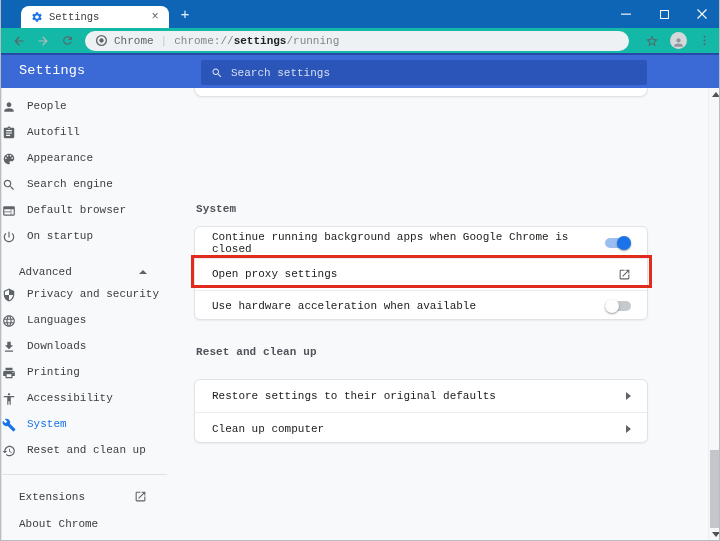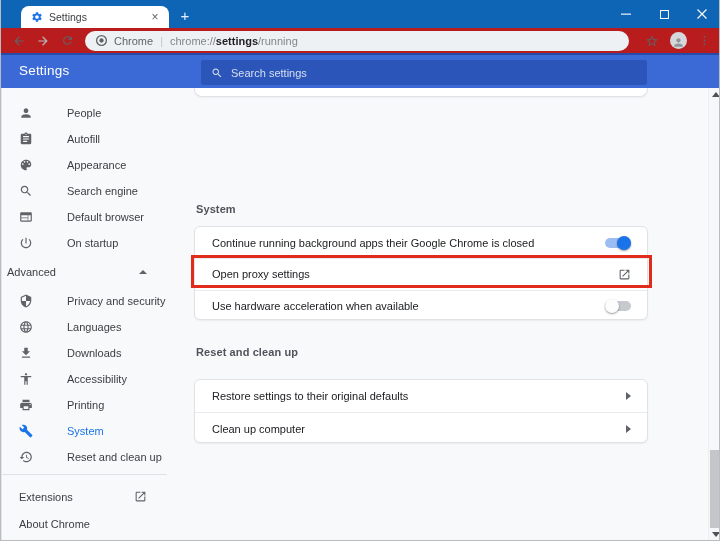--- a/index.html
+++ b/index.html
@@ -1,33 +1,33 @@
 <!DOCTYPE html>
 <html><head>
 <meta charset="utf-8">
 <style>
   * { margin:0; padding:0; box-sizing:border-box; }
   html,body { width:720px; height:541px; font-family:"Liberation Sans", sans-serif; }
   .window { position:relative; width:720px; height:541px; overflow:hidden; background:#f8f9fa;
-            border-left:1px solid #b9bdc1; border-right:1px solid #b9bdc1; border-bottom:1px solid #b9bdc1; }
+            border-left:1px solid #b9bdc1; border-right:1px solid #b9bdc1; border-bottom:1px solid #b9bdc1;font-family:Liberation Mono, monospace; }
 
   
   .titlebar { position:absolute; top:0; left:0; width:720px; height:28px; background:#0f65b5; }
   .tab { position:absolute; left:20px; top:6px; width:148px; height:22px; background:#ffffff;
          border-radius:8px 8px 0 0; display:flex; align-items:center; padding:0 7px 0 10px; }
   .tab-title { flex:1; font-size:10.5px; color:#3c4043; margin-left:6px; white-space:nowrap; overflow:hidden; }
   .tab-close { width:14px; height:14px; display:flex; align-items:center; justify-content:center;
                color:#5f6368; font-size:12px; line-height:1; border-radius:50%; }
   .new-tab { position:absolute; left:172px; top:5px; width:24px; height:20px; display:flex;
              align-items:center; justify-content:center; color:#e8f0fe; font-size:15px; font-weight:400; }
   .win-controls { position:absolute; right:0; top:0; height:28px; display:flex; }
   .win-btn { width:38px; height:28px; display:flex; align-items:center; justify-content:center; color:#fff; }
 
   
-  .toolbar { position:absolute; top:28px; left:0; width:720px; height:25px; background:#b91c1c;
+  .toolbar { position:absolute; top:28px; left:0; width:720px; height:25px; background:#14b8a6;
              display:flex; align-items:center; padding:0 6px; }
   .nav-btn { width:24px; height:22px; display:flex; align-items:center; justify-content:center; color:#5f6368; }
   .nav-btn.disabled { color:#b6b9bd; }
   .omnibox { flex:1; height:20px; margin:0 8px 0 6px; background:#eef1f4; border-radius:10px;
              display:flex; align-items:center; padding:0 10px; }
   .omni-site { font-size:11px; color:#5f6368; margin-left:6px; }
   .omni-sep { color:#c3c6ca; margin:0 7px; font-size:11px; }
   .omni-url { font-size:11px; color:#80868b; white-space:nowrap; }
   .omni-url b { color:#202124; font-weight:bold; }
   .tb-icon { width:22px; height:22px; display:flex; align-items:center; justify-content:center; color:#5f6368; margin-left:4px; }
@@ -40,26 +40,26 @@
   .sh-search { position:absolute; left:200px; top:5px; width:446px; height:25px; background:#2b55b8;
                border-radius:2px; display:flex; align-items:center; padding:0 10px; }
   .sh-search-ph { font-size:11px; color:rgba(255,255,255,.8); margin-left:8px; }
 
   
   .content { position:absolute; top:88px; left:0; width:720px; height:453px; background:#f8f9fa; }
 
   
   .sidebar { position:absolute; left:0; top:0; width:166px; height:453px; padding-top:12px;
              border-left:1px solid #e3e5e8; }
-  .side-item { height:26px; display:flex; align-items:center; padding-left:17px; color:#3c4043;gap:23px; }
+  .side-item { height:26px; display:flex; align-items:flex-start; color:#3c4043; }
   .side-icon { width:14px; height:14px; color:#5f6368; display:flex; align-items:center; }
   .side-label { font-size:11px; margin-left:11px; color:#3c4043; }
   .side-item.selected .side-icon { color:#1a73e8; }
   .side-item.selected .side-label { color:#1a73e8; }
-  .side-advanced { height:32px; display:flex; align-items:center; padding:0 20px 0 5px;justify-content:flex-end; }
+  .side-advanced { height:32px; display:flex; align-items:center; padding:0 20px 0 17px;justify-content:flex-end; }
   .side-advanced .side-label { margin-left:0; flex:1; }
   .caret-up { width:0; height:0; border-left:4px solid transparent; border-right:4px solid transparent;
               border-bottom:4px solid #5f6368; }
   .side-divider { height:1px; background:#e0e2e6; margin:4px 0 8px 0; }
   .side-footer-item { height:27px; display:flex; align-items:center; padding:0 20px 0 17px; }
   .side-footer-item .side-label { margin-left:0; flex:1; }
   .side-launch { width:13px; height:13px; color:#5f6368; }
 
   
   .main { position:absolute; left:193px; top:0; width:454px; height:453px; }
@@ -278,32 +278,32 @@
         <span class="side-icon">
             <svg width="14" height="14" viewBox="0 0 24 24" fill="currentColor">
               <path d="M19 9h-4V3H9v6H5l7 7 7-7zM5 18v2h14v-2H5z"></path>
             </svg>
           </span>
         <span class="side-label">Downloads</span>
       </div>
       <div class="side-item">
         <span class="side-icon">
             <svg width="14" height="14" viewBox="0 0 24 24" fill="currentColor">
+              <path d="M19 8H5c-1.66 0-3 1.34-3 3v6h4v4h12v-4h4v-6c0-1.66-1.34-3-3-3zm-3 11H8v-5h8v5zm3-7c-.55 0-1-.45-1-1s.45-1 1-1 1 .45 1 1-.45 1-1 1zM18 3H6v4h12V3z"></path>
+            </svg>
+          </span>
+        <span class="side-label">Printing</span>
+      </div>
+      <div class="side-item">
+        <span class="side-icon">
+            <svg width="14" height="14" viewBox="0 0 24 24" fill="currentColor">
               <path d="M12 2c1.1 0 2 .9 2 2s-.9 2-2 2-2-.9-2-2 .9-2 2-2zm9 7h-6v13h-2v-6h-2v6H9V9H3V7h18v2z"></path>
             </svg>
           </span>
         <span class="side-label">Accessibility</span>
-      </div>
-      <div class="side-item">
-        <span class="side-icon">
-            <svg width="14" height="14" viewBox="0 0 24 24" fill="currentColor">
-              <path d="M19 8H5c-1.66 0-3 1.34-3 3v6h4v4h12v-4h4v-6c0-1.66-1.34-3-3-3zm-3 11H8v-5h8v5zm3-7c-.55 0-1-.45-1-1s.45-1 1-1 1 .45 1 1-.45 1-1 1zM18 3H6v4h12V3z"></path>
-            </svg>
-          </span>
-        <span class="side-label">Printing</span>
       </div>
       <div class="side-item selected">
         <span class="side-icon">
             <svg width="14" height="14" viewBox="0 0 24 24" fill="currentColor">
               <path d="M22.7 19l-9.1-9.1c.9-2.3.4-5-1.5-6.9-2-2-5-2.4-7.4-1.3L9 6 6 9 1.6 4.7C.4 7.1.9 10.1 2.9 12.1c1.9 1.9 4.6 2.4 6.9 1.5l9.1 9.1c.4.4 1 .4 1.4 0l2.3-2.3c.5-.4.5-1.1.1-1.4z"></path>
             </svg>
           </span>
         <span class="side-label">System</span>
       </div>
       <div class="side-item">
@@ -330,21 +330,21 @@
       </div>
     </nav>
 
     <main class="main">
       <div class="partial-card"></div>
 
       <div class="section-heading heading-1">System</div>
 
       <div class="card card-1">
         <div class="card-row">
-          <span class="row-label">Continue running background apps their Google Chrome is closed</span>
+          <span class="row-label">Continue running background apps when Google Chrome is closed</span>
           <div class="toggle on">
             <div class="track"></div>
               <div class="knob"></div>
           </div>
         </div>
         <div class="card-row">
           <span class="row-label">Open proxy settings</span>
           <span class="launch-icon">
               <svg width="13" height="13" viewBox="0 0 24 24" fill="currentColor">
                 <path d="M19 19H5V5h7V3H5c-1.11 0-2 .9-2 2v14c0 1.1.89 2 2 2h14c1.1 0 2-.9 2-2v-7h-2v7zM14 3v2h3.59l-9.83 9.83 1.41 1.41L19 6.41V10h2V3h-7z"></path>

